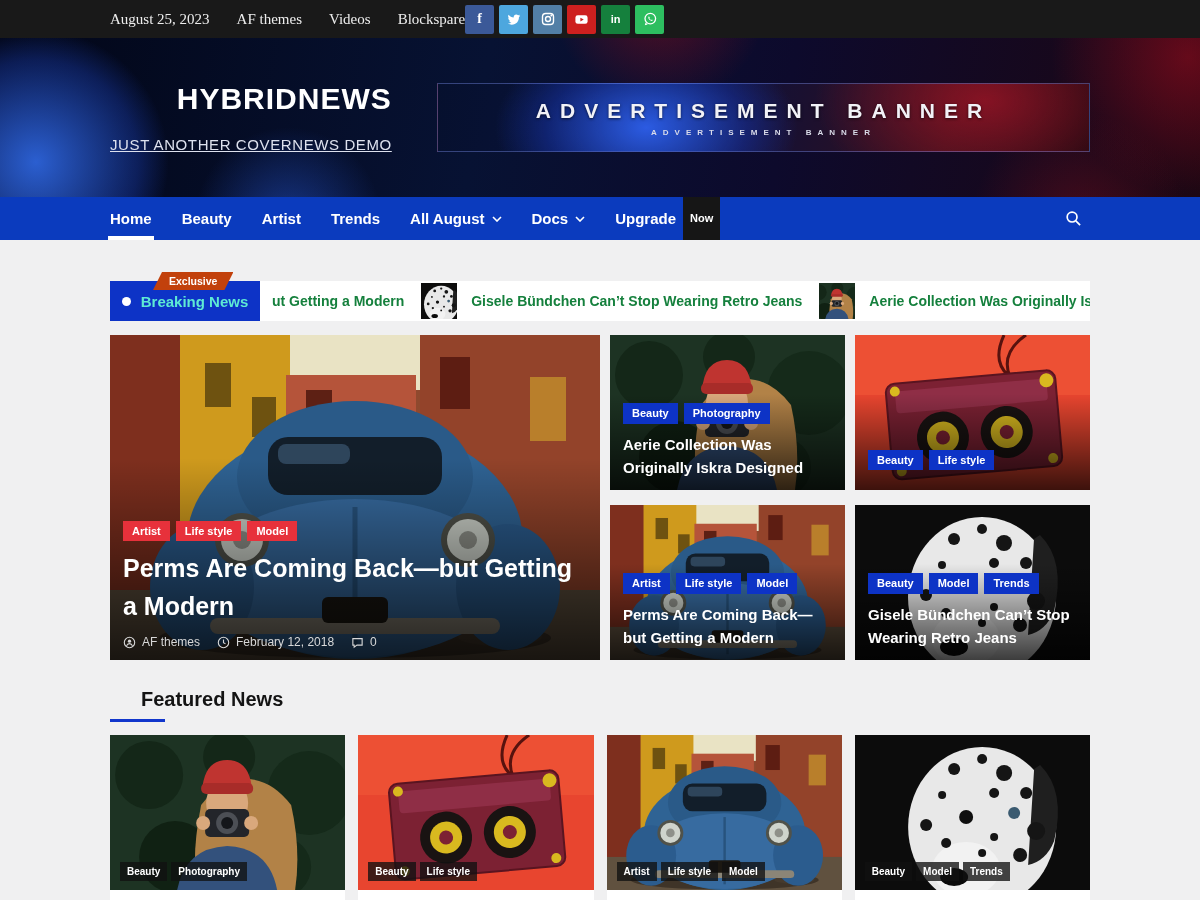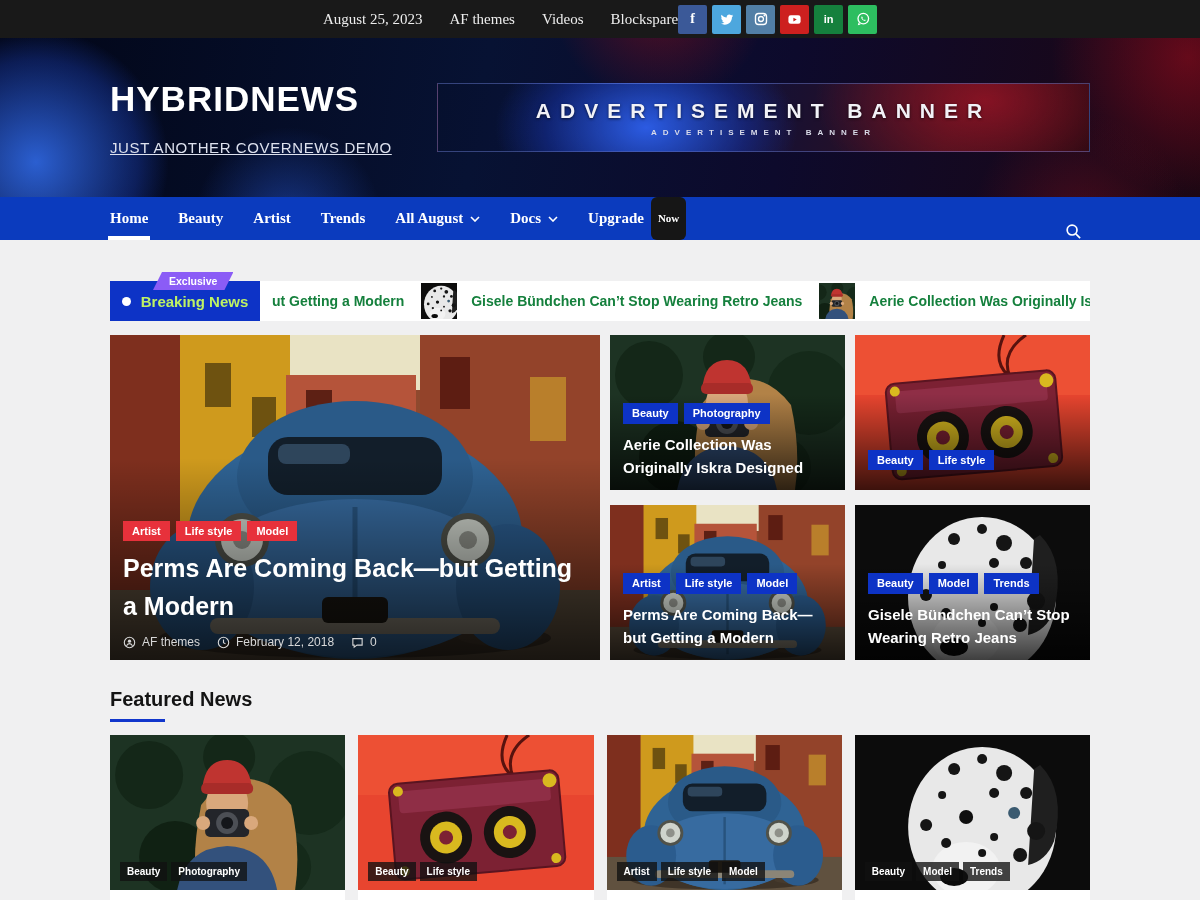--- a/index.html
+++ b/index.html
@@ -6,75 +6,75 @@
   html, body { width: 1200px; height: 900px; overflow: hidden; }
   body {
     font-family: "Liberation Sans", sans-serif;
     background: #f0f0f1;
   }
   .container { width: 980px; margin: 0 auto; }
   a { text-decoration: none; cursor: pointer; }
 
   
   .topbar { height: 38px; background: #191919; }
-  .topbar-inner { height: 100%; display: flex; align-items: center; justify-content: center; }
+  .topbar-inner { height: 100%; display: flex; align-items: center; justify-content: flex-start; }
   .topbar-left { display: flex; align-items: center; gap: 27px;
     font-family: "Liberation Serif", serif; font-size: 15px; color: #ededed; }
   .topbar-link { color: #ededed; }
   .topbar-social { display: flex; gap: 5px; }
   .social-btn { width: 29px; height: 29px; border-radius: 2px; display: flex;
     align-items: center; justify-content: center; color: #fff; }
   .social-glyph { font-family: "Liberation Serif", serif; font-weight: 700; font-size: 14px; color: #fff; }
   .social-glyph.small { font-size: 11px; font-family: "Liberation Sans", sans-serif; }
 
   
   .header { height: 159px;
     background:
       radial-gradient(circle 170px at 3% 78%, rgba(50,110,240,.85), rgba(30,70,200,.35) 60%, transparent 78%),
       radial-gradient(circle 130px at 24% 115%, rgba(40,90,220,.5), transparent 72%),
       radial-gradient(circle 150px at 55% -25%, rgba(145,15,25,.55), transparent 72%),
       radial-gradient(circle 190px at 99% 12%, rgba(150,12,30,.6), transparent 72%),
       radial-gradient(circle 150px at 90% 115%, rgba(120,15,30,.45), transparent 72%),
       linear-gradient(100deg, #020617, #071233 40%, #0d0a2c 65%, #1d0713 100%);
   }
   .header-inner { height: 100%; display: flex; align-items: center; justify-content: space-between; }
-  .site-title { font-size: 35px; font-weight: 900; color: #fff; letter-spacing: 1px; margin-bottom: 20px; }
+  .site-title { font-size: 30px; font-weight: 900; color: #fff; letter-spacing: 1px; margin-bottom: 20px; text-align: right; }
   .site-tagline { font-size: 15px; color: #dde1ee; letter-spacing: .6px; text-decoration: underline; }
   .ad-banner { width: 653px; height: 69px; display: flex; flex-direction: column;
     align-items: center; justify-content: center; gap: 5px;
     border: 1px solid rgba(110,130,220,.45);
     background:
       radial-gradient(ellipse 210px 130px at 32% 65%, rgba(45,95,235,.95), rgba(25,55,180,.45) 48%, transparent 72%),
       radial-gradient(ellipse 250px 150px at 84% 25%, rgba(155,20,38,.8), transparent 68%),
       linear-gradient(100deg, #06102e, #0a1440 35%, #1a1030 55%, #35101c 78%, #1c0810 100%);
   }
   .ad-line1 { font-size: 21px; font-weight: 700; letter-spacing: 9px; color: #f2f2f7;
     text-shadow: 0 1px 3px rgba(0,0,0,.65); }
   .ad-line2 { font-size: 8px; font-weight: 700; letter-spacing: 6px; color: #d9dbe9; }
 
   
   .navbar { height: 43px; background: #0b3bbe; }
-  .nav-inner { height: 100%; display: flex; align-items: flex-end; font-family: Liberation Serif, serif; }
+  .nav-inner { height: 100%; display: flex; align-items: center; }
   .nav-item { height: 100%; display: flex; align-items: center; gap: 7px; color: #fff;
     font-weight: 700; font-size: 15px; position: relative; margin-right: 30px; }
   .nav-item.active::after { content: ""; position: absolute; left: -2px; right: -2px;
     bottom: 0; height: 4px; background: #fff; }
   .badge-now { background: #161616; color: #fff; font-size: 11px; font-weight: 700;
-    padding: 16px 7px; line-height: 1; border-radius: 6px; }
+    padding: 16px 7px; line-height: 1; }
   .nav-search { margin-left: auto; margin-right: 8px; display: flex; align-items: center; }
 
   
   .main { padding-top: 41px; }
 
   
   .ticker { display: flex; height: 40px; position: relative; margin-bottom: 14px; }
   .ticker-ribbon { position: absolute; left: 43px; top: -9px; z-index: 2;
-    background: #8b5cf6; color: #fff; font-size: 10.5px; font-weight: 700;
+    background: #c2410c; color: #fff; font-size: 10.5px; font-weight: 700;
     padding: 3px 16px; clip-path: polygon(9px 0, 100% 0, calc(100% - 9px) 100%, 0 100%); }
-  .ticker-label { width: 150px; flex: none; background: #0d33c6; color: #bef264;
+  .ticker-label { width: 150px; flex: none; background: #0d33c6; color: #5eead4;
     display: flex; align-items: center; justify-content: center; gap: 10px;
     font-weight: 700; font-size: 15px; }
   .dot { width: 9px; height: 9px; border-radius: 50%; background: #fff; }
   .ticker-items { flex: 1; background: #fff; display: flex; align-items: center;
     gap: 17px; padding-left: 12px; overflow: hidden; }
   .ticker-item { display: flex; align-items: center; gap: 14px; color: #15803d;
     font-weight: 700; font-size: 14px; white-space: nowrap; flex: none; }
   .ticker-thumb { width: 36px; height: 36px; flex: none; display: block; }
 
   
@@ -91,21 +91,21 @@
   .tag { font-size: 11px; font-weight: 700; color: #fff; padding: 3px 9px; line-height: 1.3; }
   .tag.red { background: #e7313b; }
   .tag.blue { background: #0d33c6; }
   .hero-title { font-size: 25px; font-weight: 800; color: #fff; line-height: 1.5; margin-bottom: 10px; }
   .card-title { font-size: 15px; font-weight: 700; color: #fff; line-height: 1.55; }
   .hero-meta { display: flex; gap: 17px; align-items: center; color: #d8d8d8; font-size: 12px; }
   .meta-item { display: flex; gap: 6px; align-items: center; }
 
   
   .featured { margin-top: 28px; }
-  .featured-heading { font-size: 20px; font-weight: 800; color: #141414; }
+  .featured-heading { font-size: 20px; font-weight: 800; color: #141414; margin-left: 31px; }
   .featured-underline { width: 55px; height: 3px; margin-top: 8px; }
   .featured-grid { display: grid; grid-template-columns: repeat(4, 1fr); gap: 13px; margin-top: 13px; }
   .featured-card { background: #fff; }
   .featured-media { position: relative; height: 155px; overflow: hidden; background: #000; }
   .featured-tags { position: absolute; left: 10px; bottom: 9px; display: flex; gap: 4px; }
   .ftag { background: rgba(17,17,17,.78); color: #fff; font-size: 10px; font-weight: 700;
     padding: 3px 7px; line-height: 1.3; }
   .featured-body { height: 80px; }
 
   .hidden-defs { position: absolute; width: 0; height: 0; overflow: hidden; }

